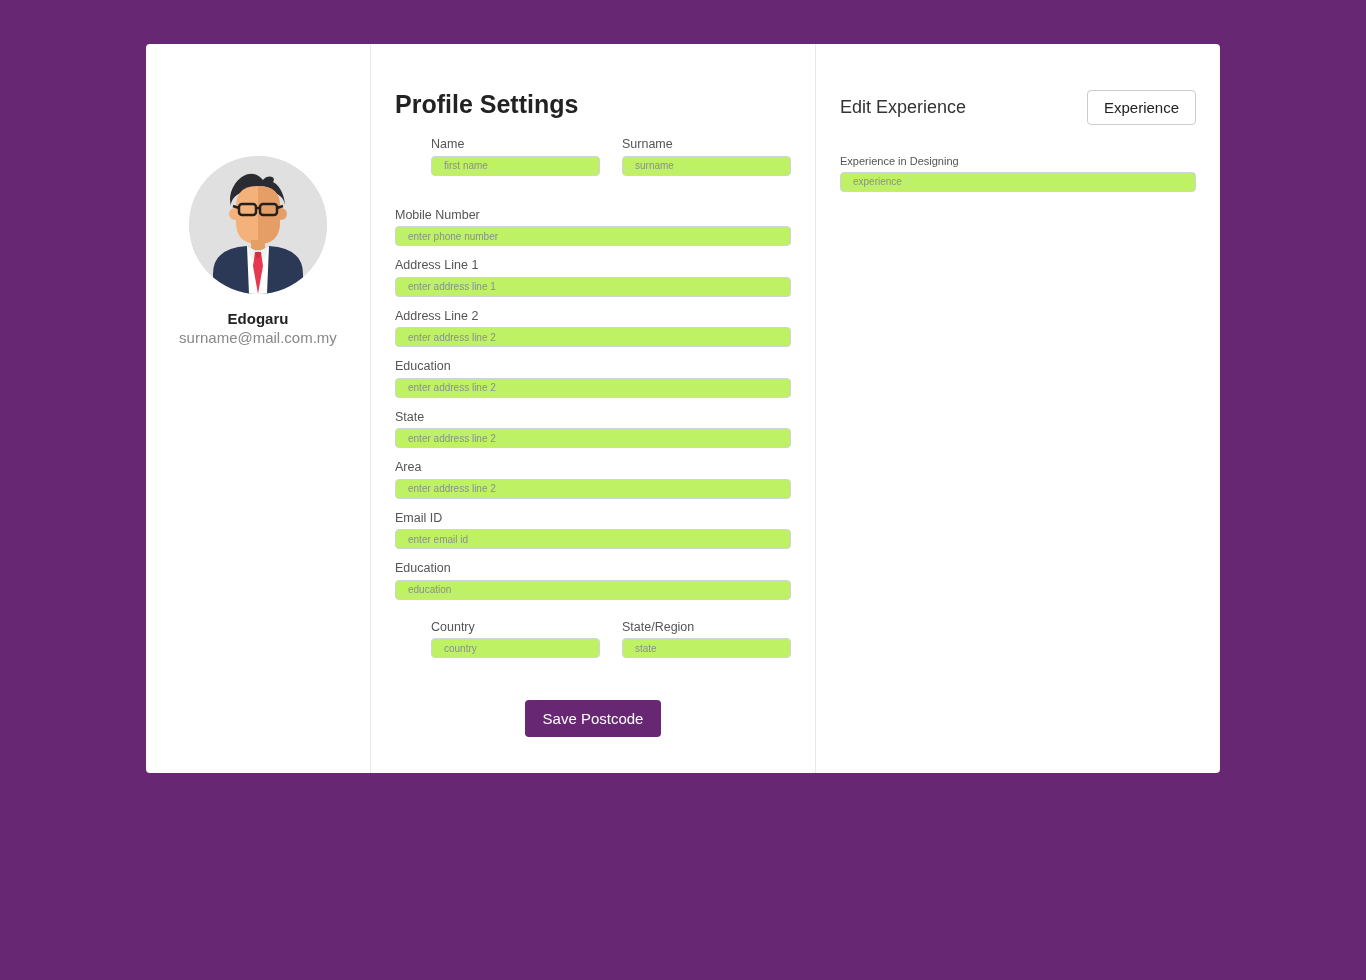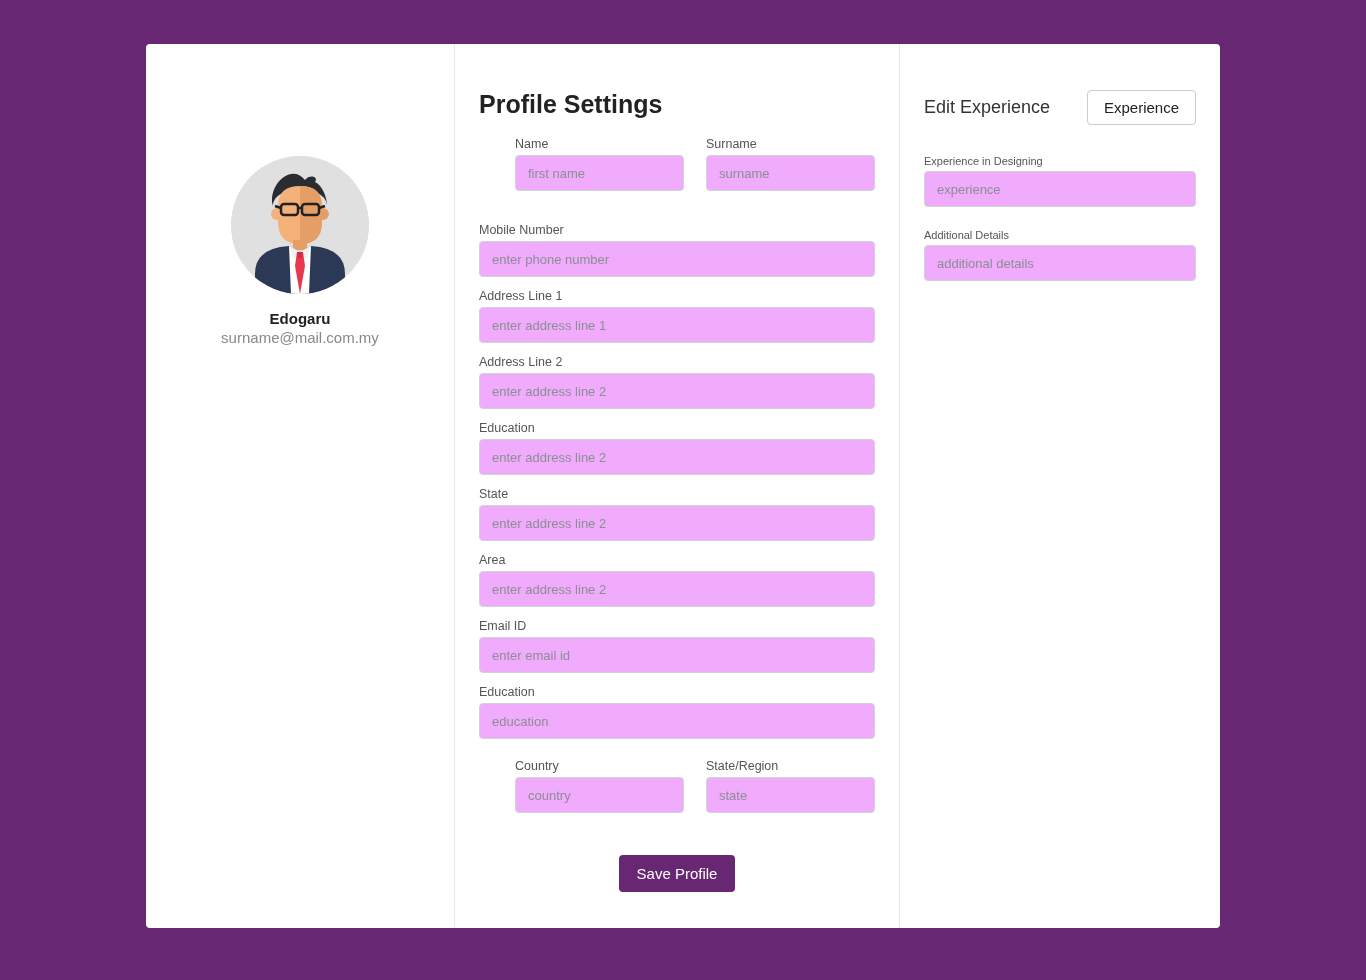--- a/index.html
+++ b/index.html
@@ -11,21 +11,21 @@
     min-height: 980px;
   }
   .container {
     background: #fff;
     border-radius: 4px;
     margin: 44px auto;
     width: 1074px;
     display: flex;
   }
   .col-left {
-    width: 309px;
+    width: 225px;
     border-right: 1px solid #e8e8e8;
     display: flex;
     flex-direction: column;
     align-items: center;
     padding-top: 112px;
   }
   .avatar {
     width: 138px;
     height: 138px;
     border-radius: 50%;
@@ -93,27 +93,27 @@
     display: block;
   }
   .labels-lg {
     font-size: 11px;
     color: #555;
     margin-bottom: 4px;
     display: block;
   }
   input.form-control {
     width: 100%;
-    height: 36px;
+    height: 20px;
     border: 1px solid #ced4da;
     border-radius: 4px;
     padding: 6px 12px;
-    font-size: 13px;
+    font-size: 10px;
     color: #495057;
-    background: #f0abfc;
+    background: #bef264;
   }
   input.form-control::placeholder { color: #8a8f94; }
   .save-row { text-align: center; margin-top: 30px; }
   .btn-save {
     background: #682773;
     color: #fff;
     border: none;
     border-radius: 4px;
     padding: 10px 18px;
     font-size: 15px;
@@ -215,34 +215,30 @@
         <span class="label">Country</span>
         <input class="form-control" type="text" placeholder="country" style="">
       </div>
       <div class="field">
         <span class="label">State/Region</span>
         <input class="form-control" type="text" placeholder="state" style="">
       </div>
     </div>
 
     <div class="save-row">
-      <button class="btn-save">Save Profile</button>
+      <button class="btn-save">Save Postcode</button>
     </div>
   </div>
 
   <div class="col-right">
     <div class="right-head">
       <span class="title">Edit Experience</span>
       <button class="btn-outline">Experience</button>
     </div>
 
     <div class="field">
       <span class="labels-lg">Experience in Designing</span>
       <input class="form-control" type="text" placeholder="experience" style="">
     </div>
 
-    <div class="field" style="margin-top:22px;">
-      <span class="labels-lg">Additional Details</span>
-      <input class="form-control" type="text" placeholder="additional details" style="">
-    </div>
   </div>
 
 </div>
 
 </body></html>

